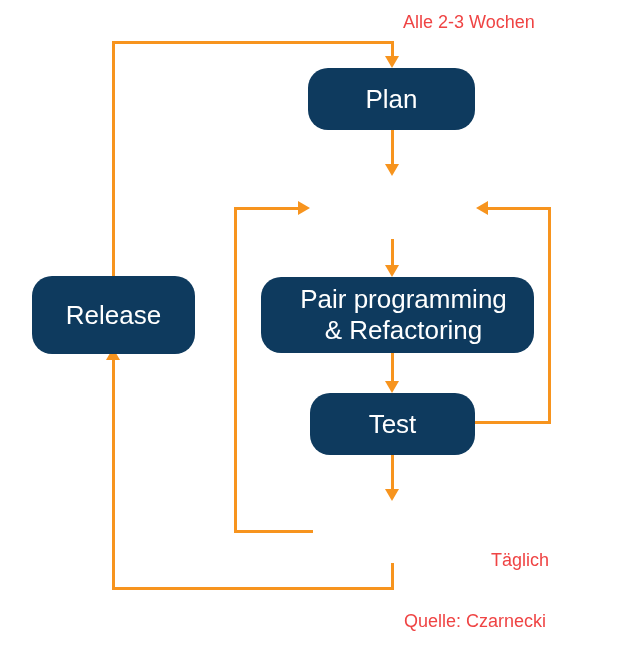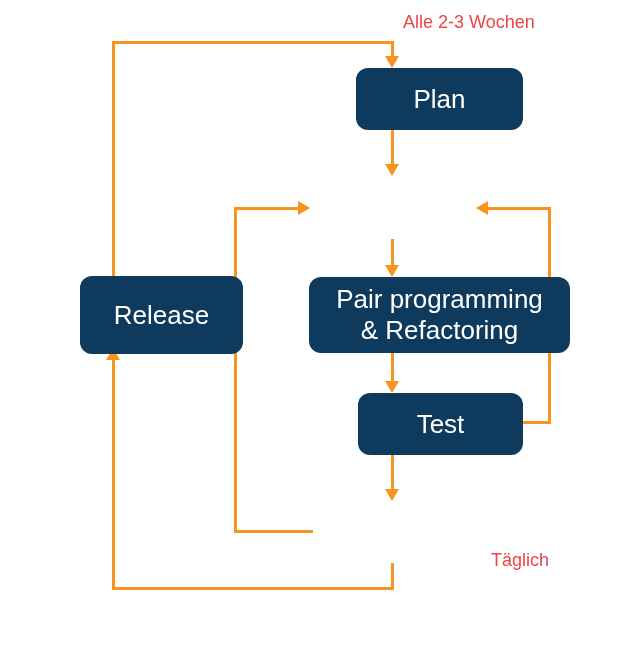--- a/index.html
+++ b/index.html
@@ -7,49 +7,48 @@
     position: relative;
     width: 623px;
     height: 645px;
     background: #ffffff;
     font-family: "Liberation Sans", sans-serif;
     overflow: hidden;
   }
   .node {
     position: absolute;
     background: #0e3a5e;
-    border-radius: 12px;
+    border-radius: 20px;
     color: #ffffff;
     display: flex;
     flex-direction: column;
     align-items: center;
     justify-content: center;
     font-size: 26px;
     line-height: 1.18;
     text-align: center;
     white-space: nowrap;
-    margin-left: 48px;
   }
   .line { position: absolute; background: #f7941e; }
   .ah { position: absolute; width: 0; height: 0; }
   .ah-down  { border-left: 7px solid transparent; border-right: 7px solid transparent; border-top: 12px solid #f7941e; }
   .ah-up    { border-left: 7px solid transparent; border-right: 7px solid transparent; border-bottom: 12px solid #f7941e; }
   .ah-left  { border-top: 7px solid transparent; border-bottom: 7px solid transparent; border-right: 12px solid #f7941e; }
   .ah-right { border-top: 7px solid transparent; border-bottom: 7px solid transparent; border-left: 12px solid #f7941e; }
   .note {
     position: absolute;
     color: #ef4444;
     font-size: 18px;
     white-space: nowrap;
   }
 
   
   #node-plan        { left: 308px; top: 68px;  width: 167px; height: 62px; }
   #node-write-tests { left: 313px; top: 176px; width: 160px; height: 63px; }
-  #node-pair        { left: 261px; top: 277px; width: 261px; height: 76px; }
+  #node-pair        { left: 261px; top: 277px; width: 261px; height: 76px; padding-left: 12px; }
   #node-test        { left: 310px; top: 393px; width: 165px; height: 62px; }
   #node-integration { left: 313px; top: 501px; width: 160px; height: 62px; }
   #node-release     { left: 32px;  top: 276px; width: 163px; height: 78px; }
 
   
   #note-cycle  { left: 403px; top: 12px; }
   #note-daily  { left: 491px; top: 550px; }
   #note-source { left: 404px; top: 611px; }
 </style>
 </head>
@@ -103,14 +102,15 @@
     <span>Test</span>
   </div>
 
 
   <div class="node" id="node-release">
     <span>Release</span>
   </div>
 
   <div class="note" id="note-cycle">Alle 2-3 Wochen</div>
   <div class="note" id="note-daily">Täglich</div>
+  <div class="note" id="note-source">Quelle: Czarnecki</div>
 
 </div>
 
 </body></html>

